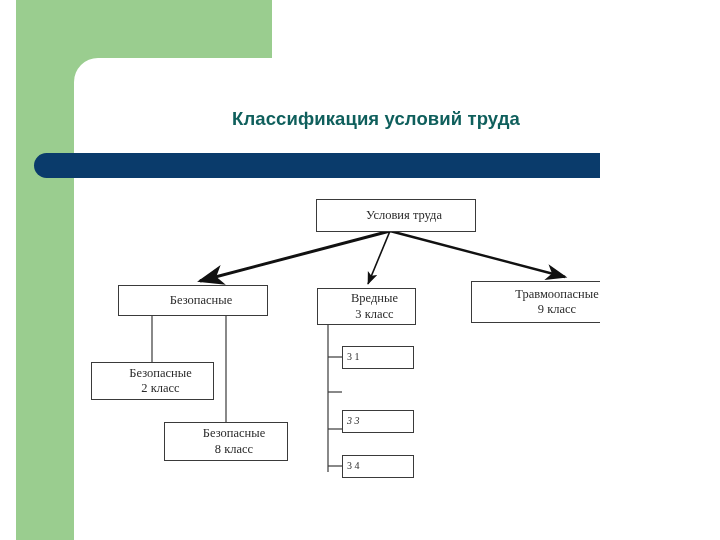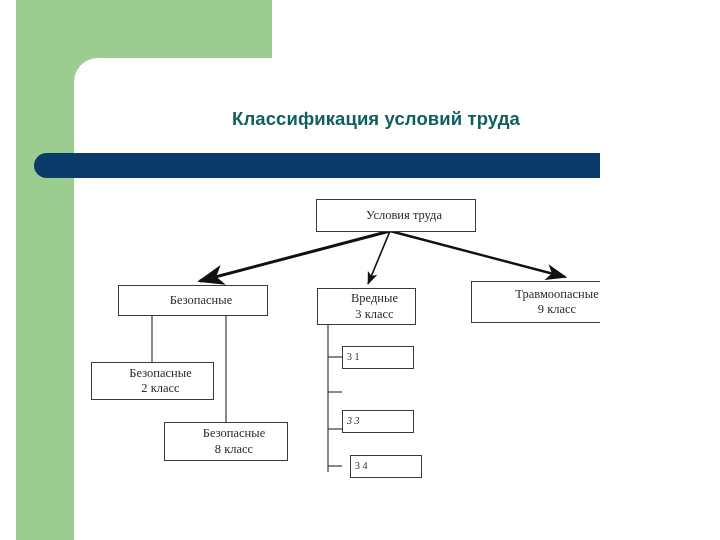--- a/index.html
+++ b/index.html
@@ -189,18 +189,18 @@
       <span>Безопасные</span>
       <span class="line2">8 класс</span>
     </div>
 
     <div class="node subnode" style="left:326px; top:346px; width:72px; height:23px;">
       <span>3 1</span>
     </div>
     <div class="node subnode" style="left:326px; top:410px; width:72px; height:23px;font-style:italic;">
       <span>3 3</span>
     </div>
-    <div class="node subnode" style="left:334px; top:455px; width:72px; height:23px;">
+    <div class="node subnode" style="left:326px; top:455px; width:72px; height:23px;">
       <span>3 4</span>
     </div>
 
   </div>
 </div>
 
 </body></html>

